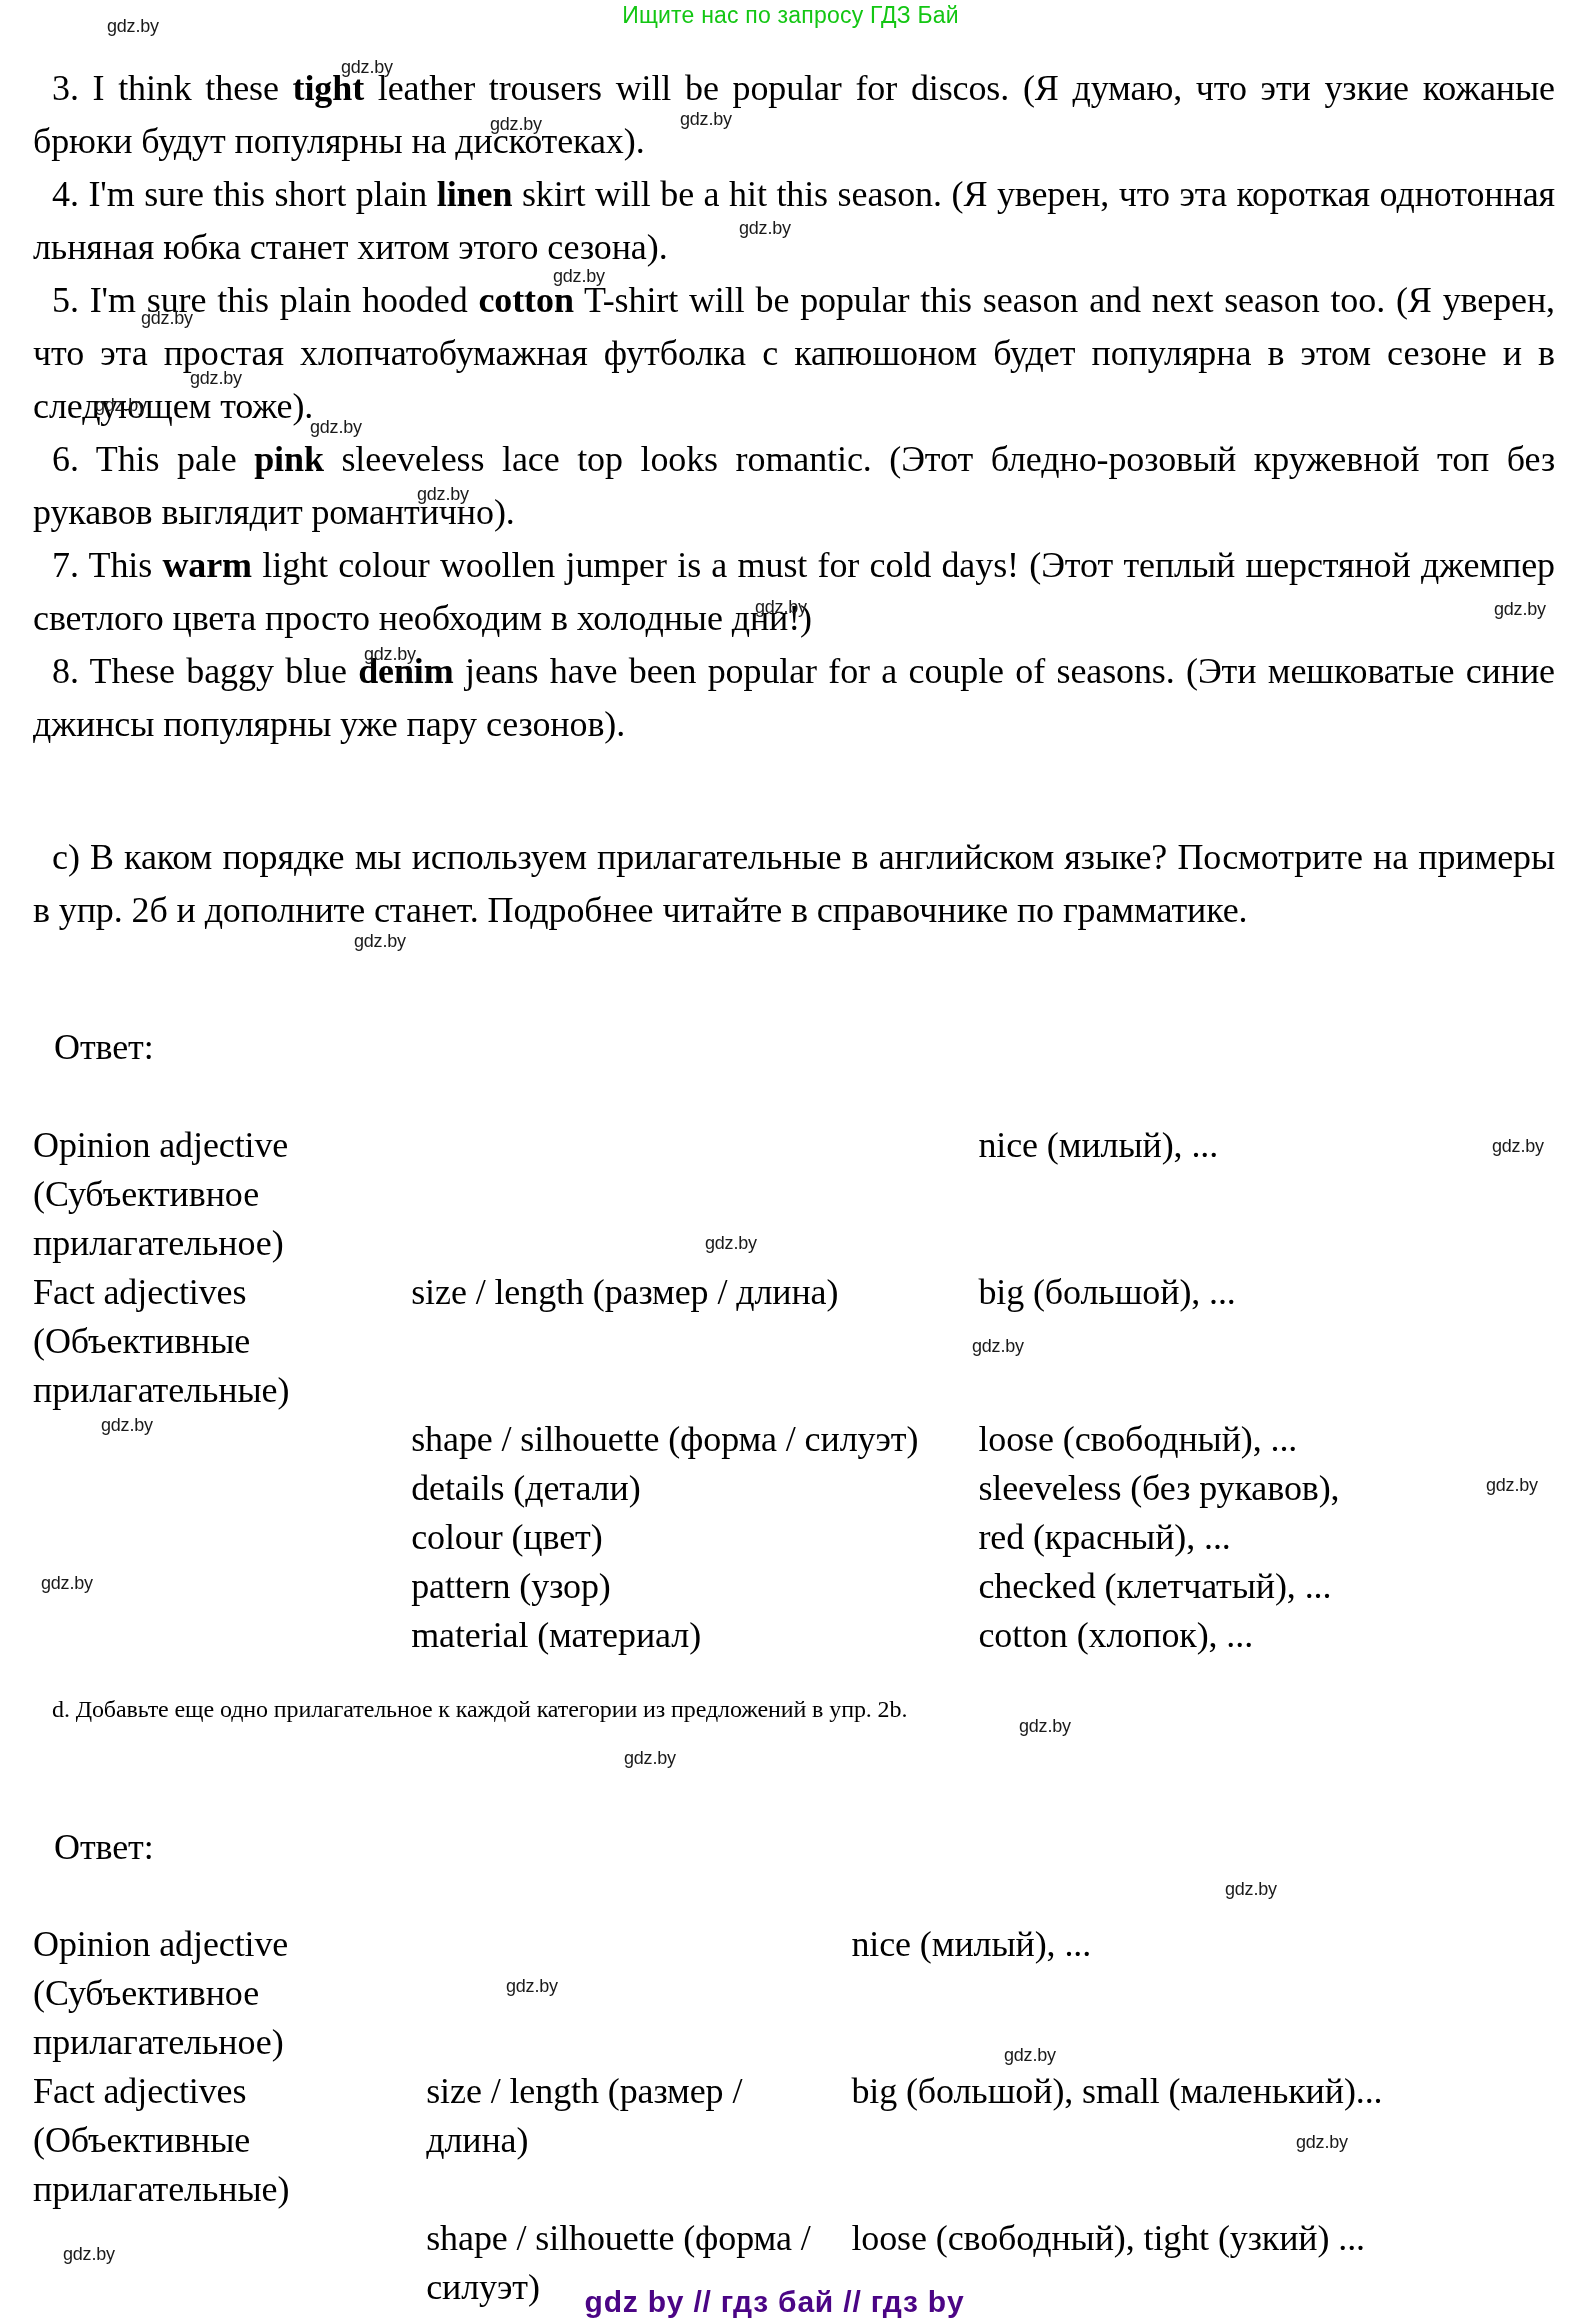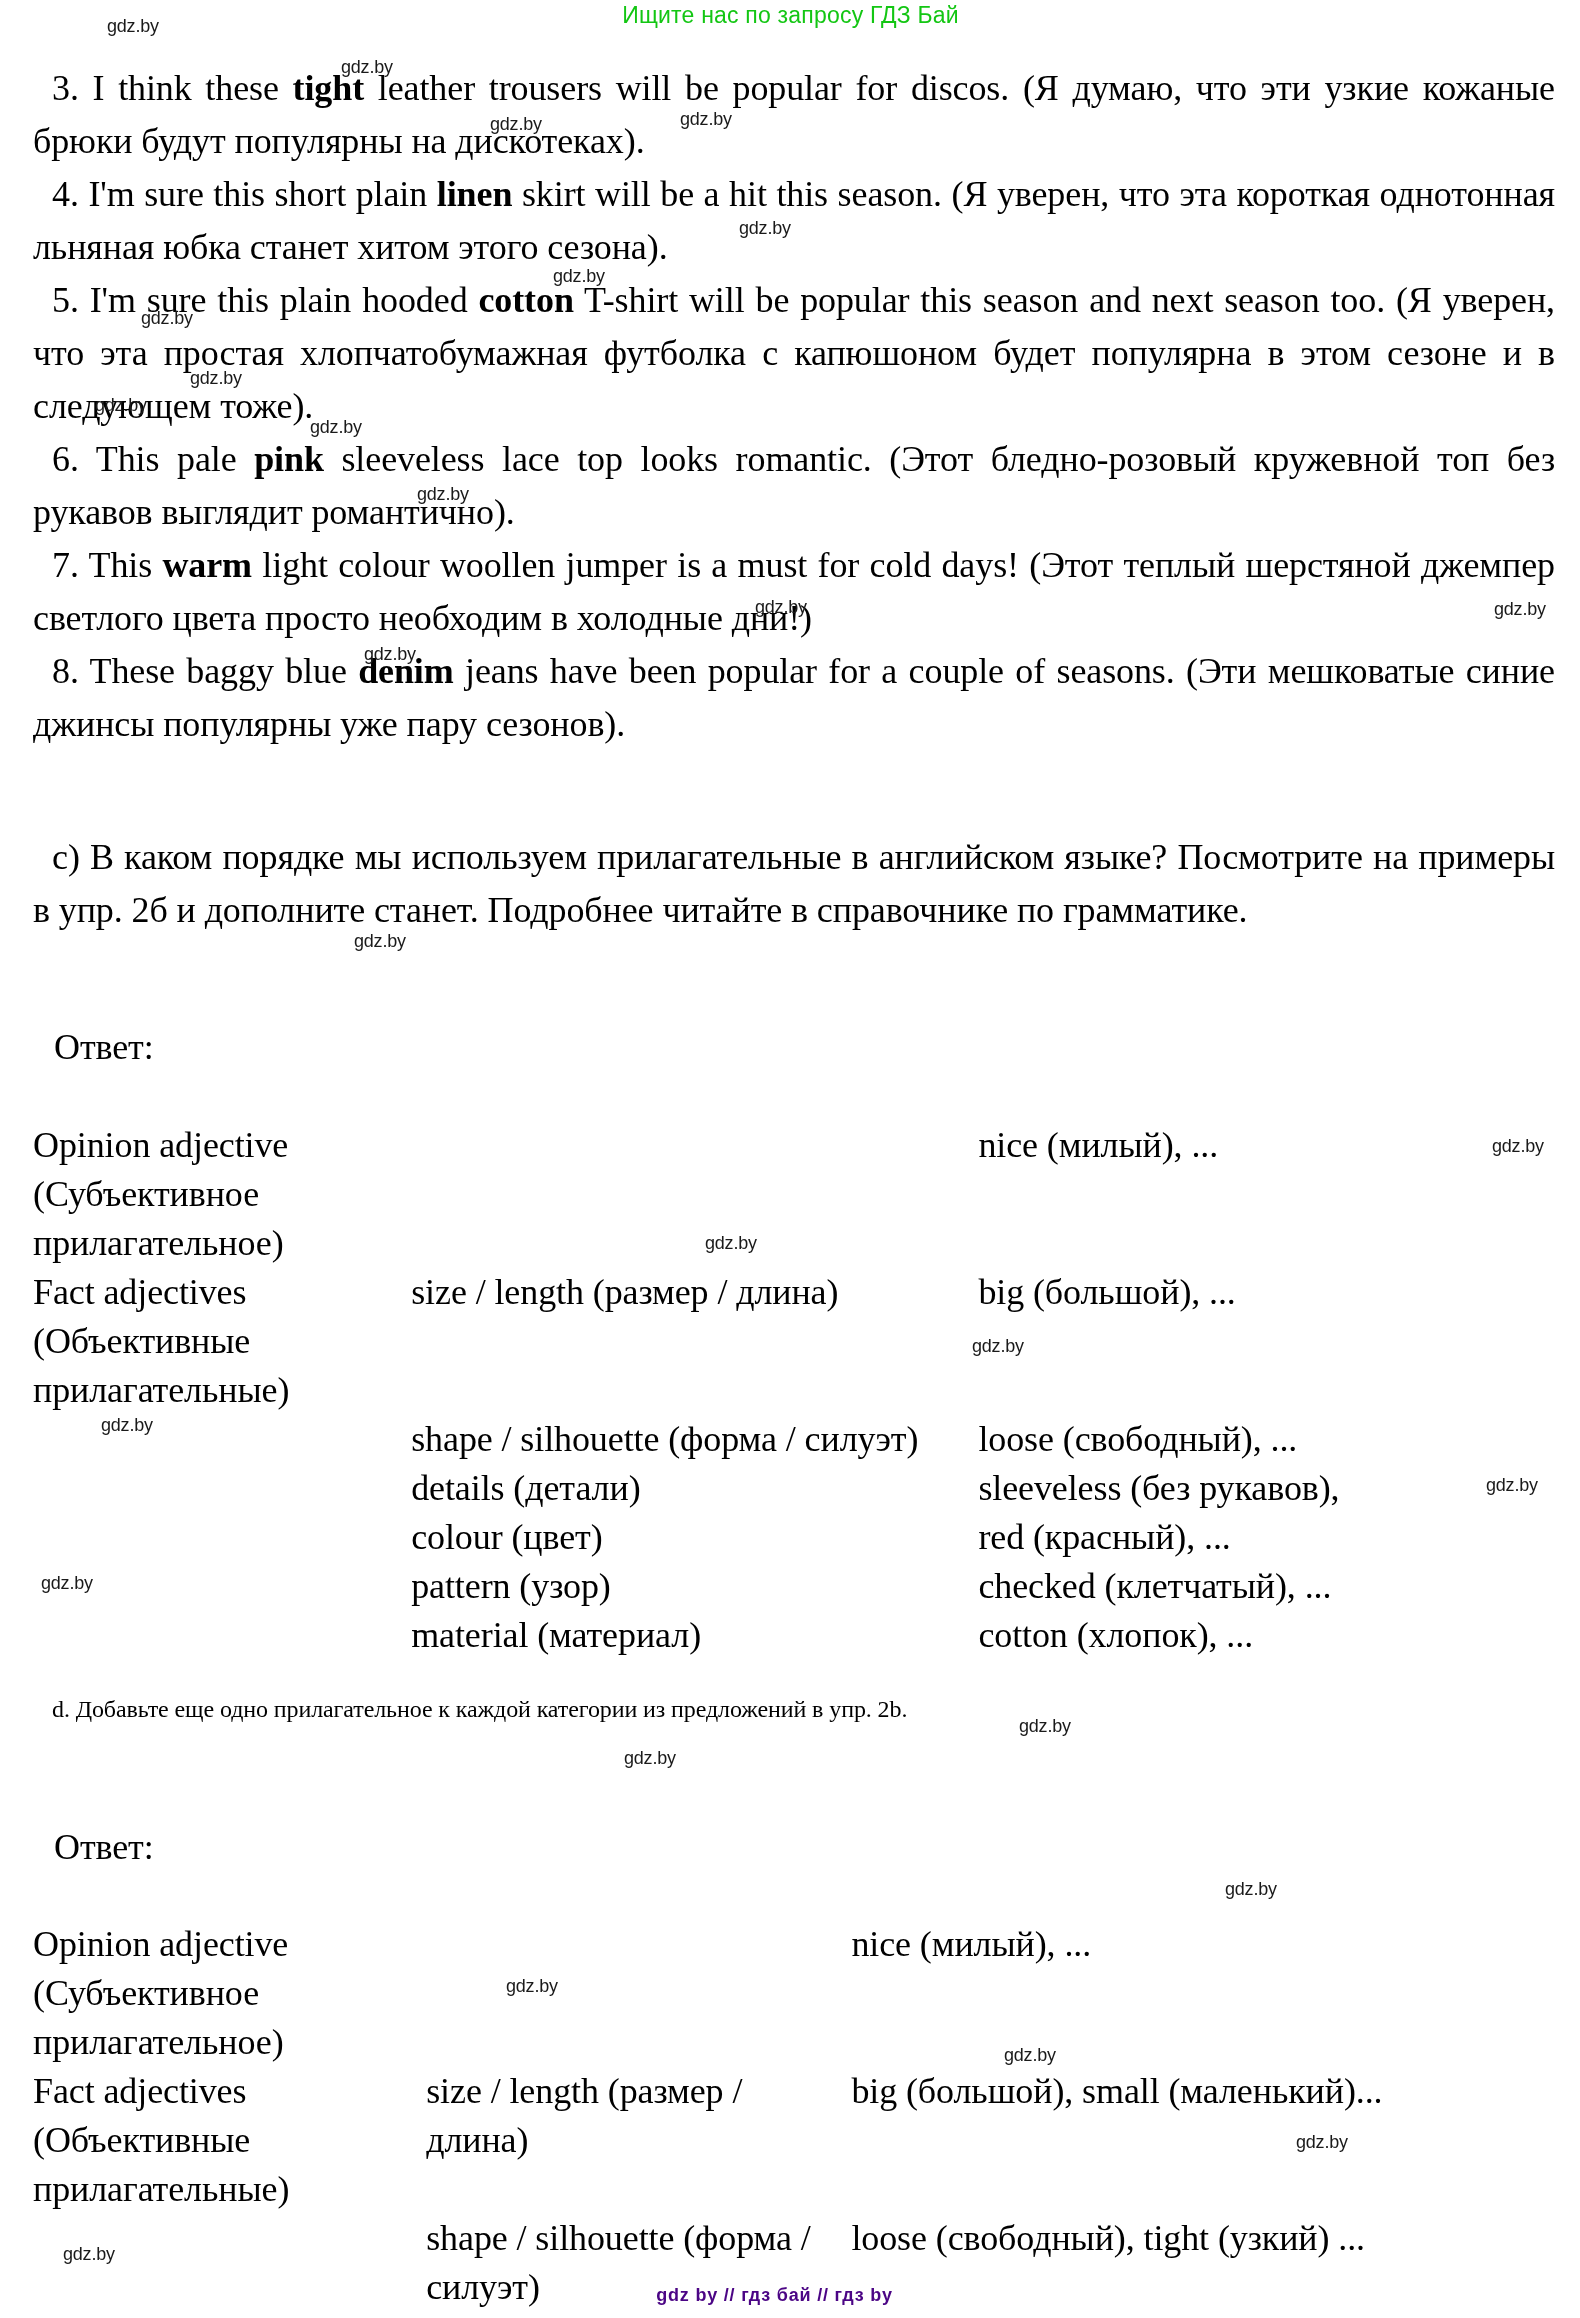--- a/index.html
+++ b/index.html
@@ -33,21 +33,21 @@
     letter-spacing: 0.2px;
     white-space: nowrap;
   }
   .promo-bottom {
     position: absolute;
     top: 2285px;
     left: 0;
     width: 1549px;
     text-align: center;
     font-family: "Liberation Sans", "DejaVu Sans", sans-serif;
-    font-size: 18px;
+    font-size: 30px;
     font-weight: 600;
     letter-spacing: 0.8px;
     white-space: nowrap;
   }
 
   
   .wm {
     position: absolute;
     font-family: "Liberation Sans", "DejaVu Sans", sans-serif;
     font-size: 18px;

